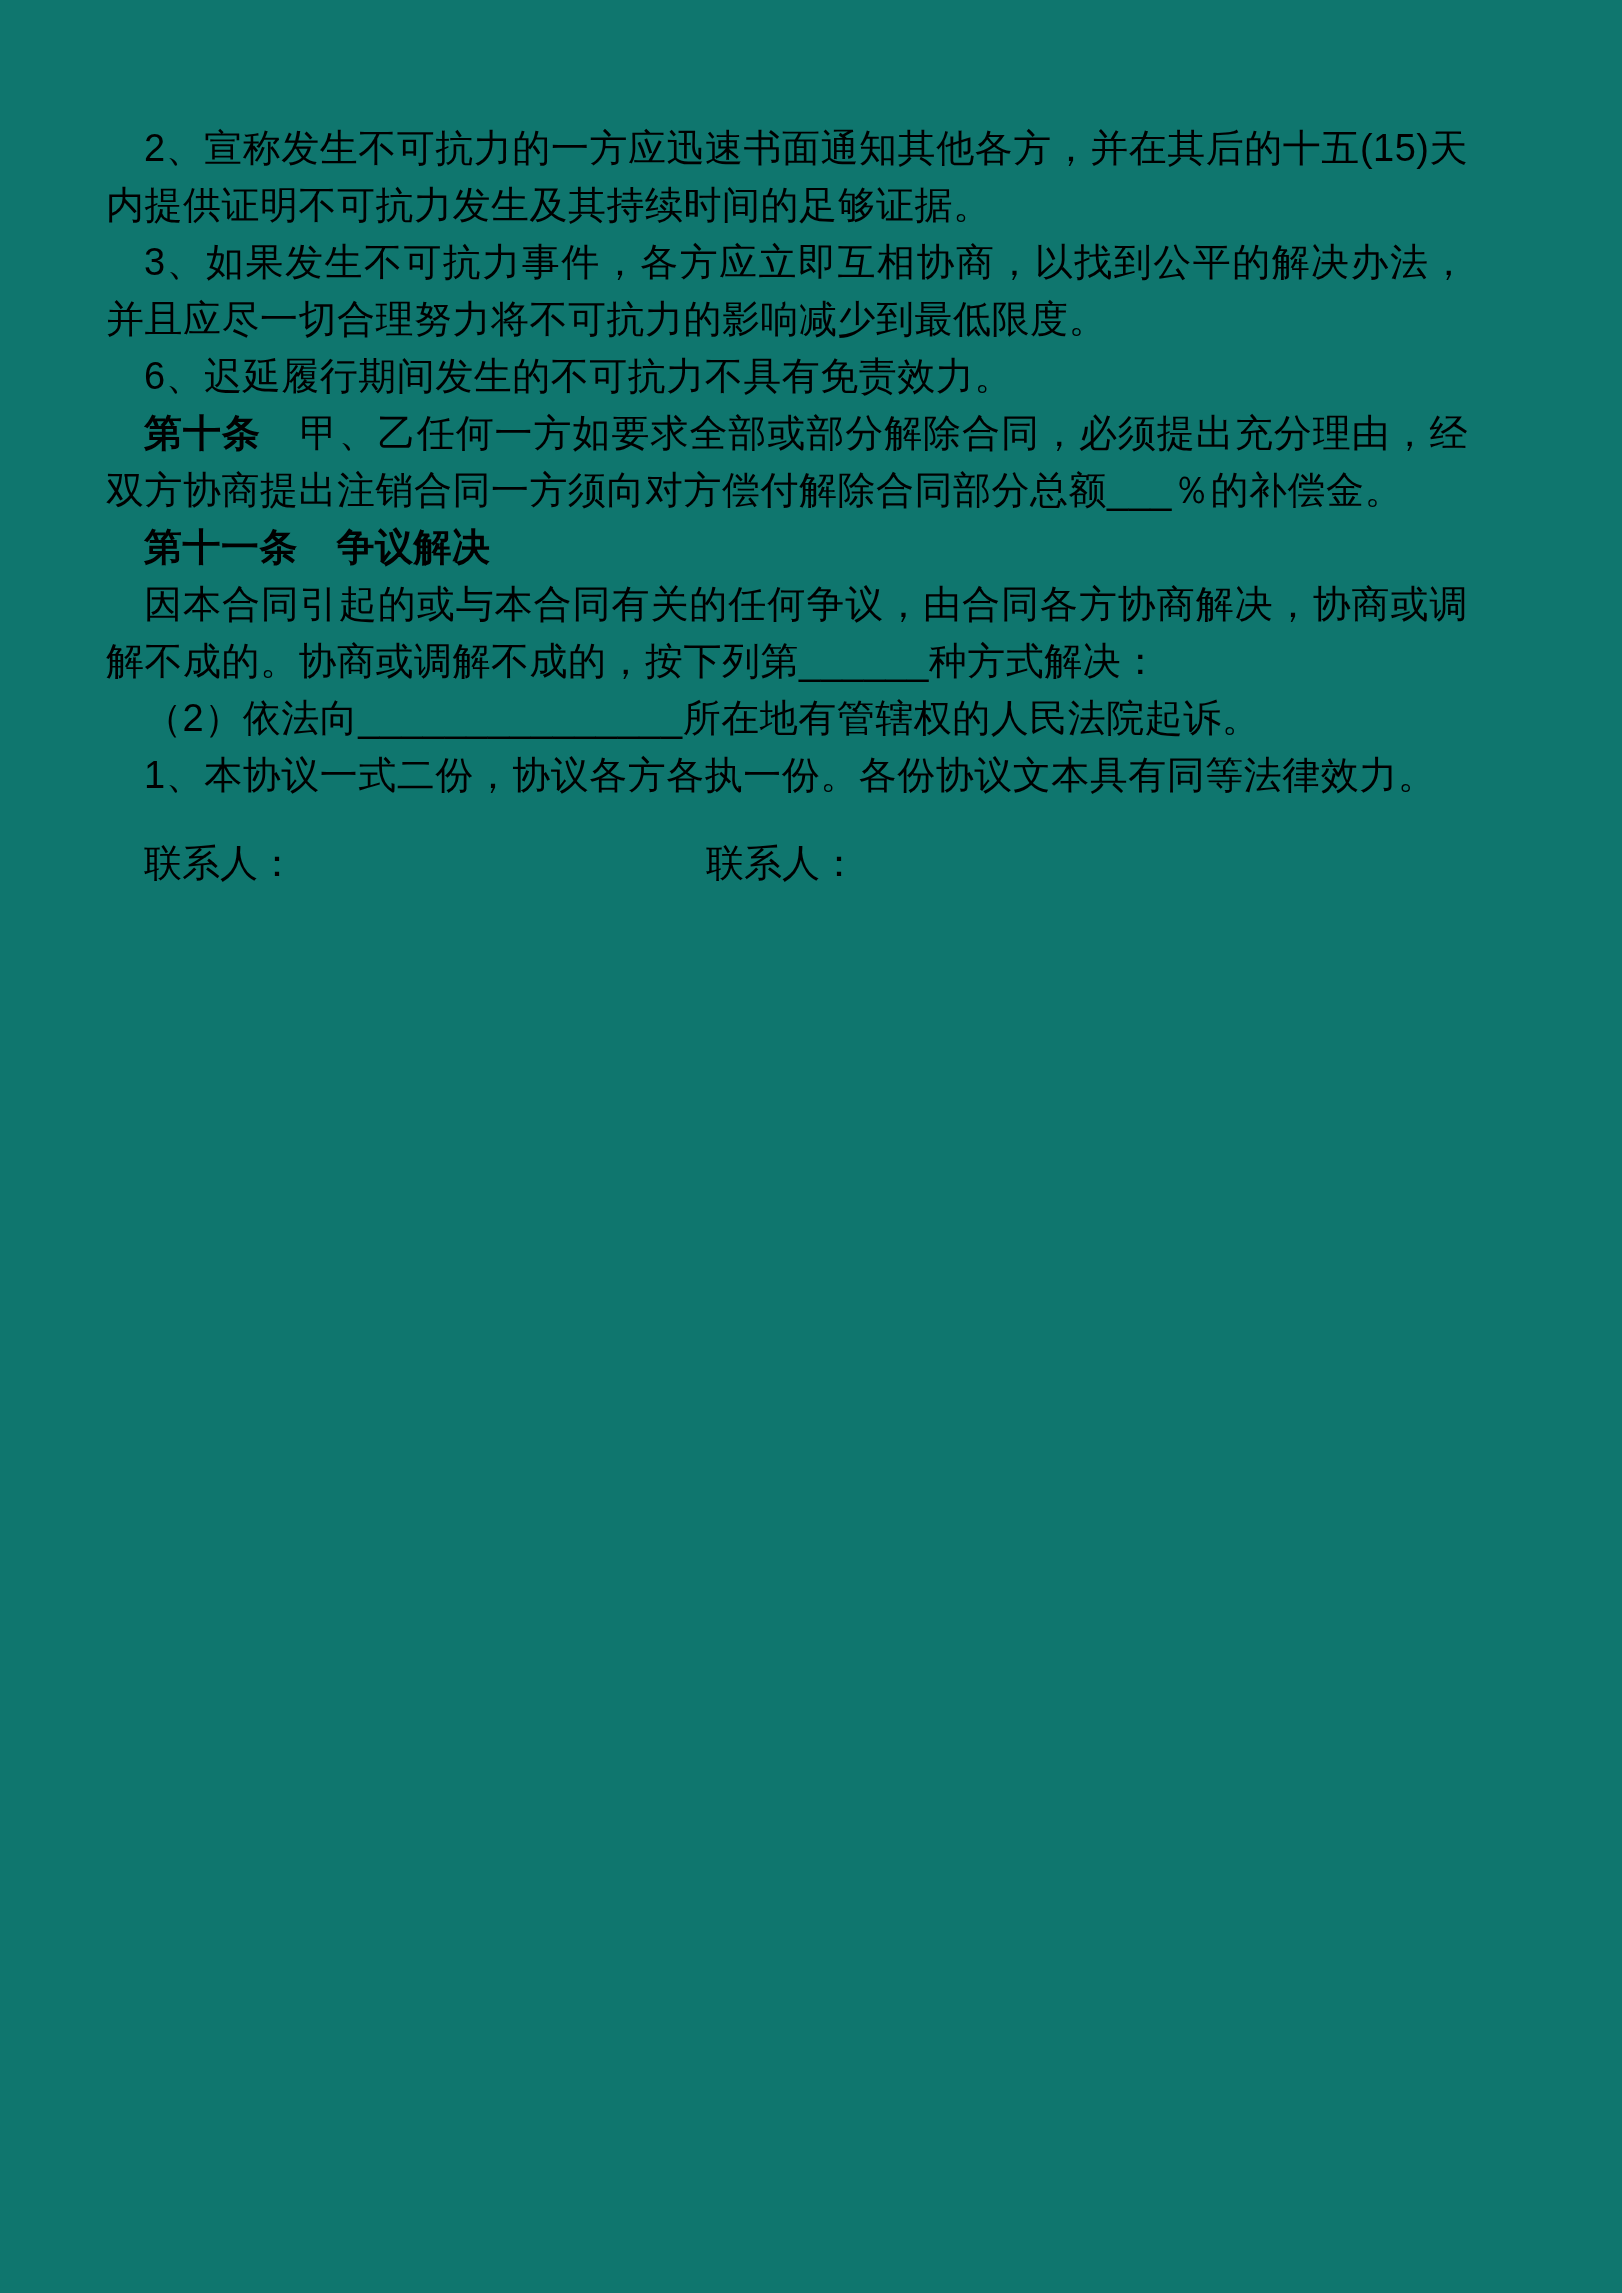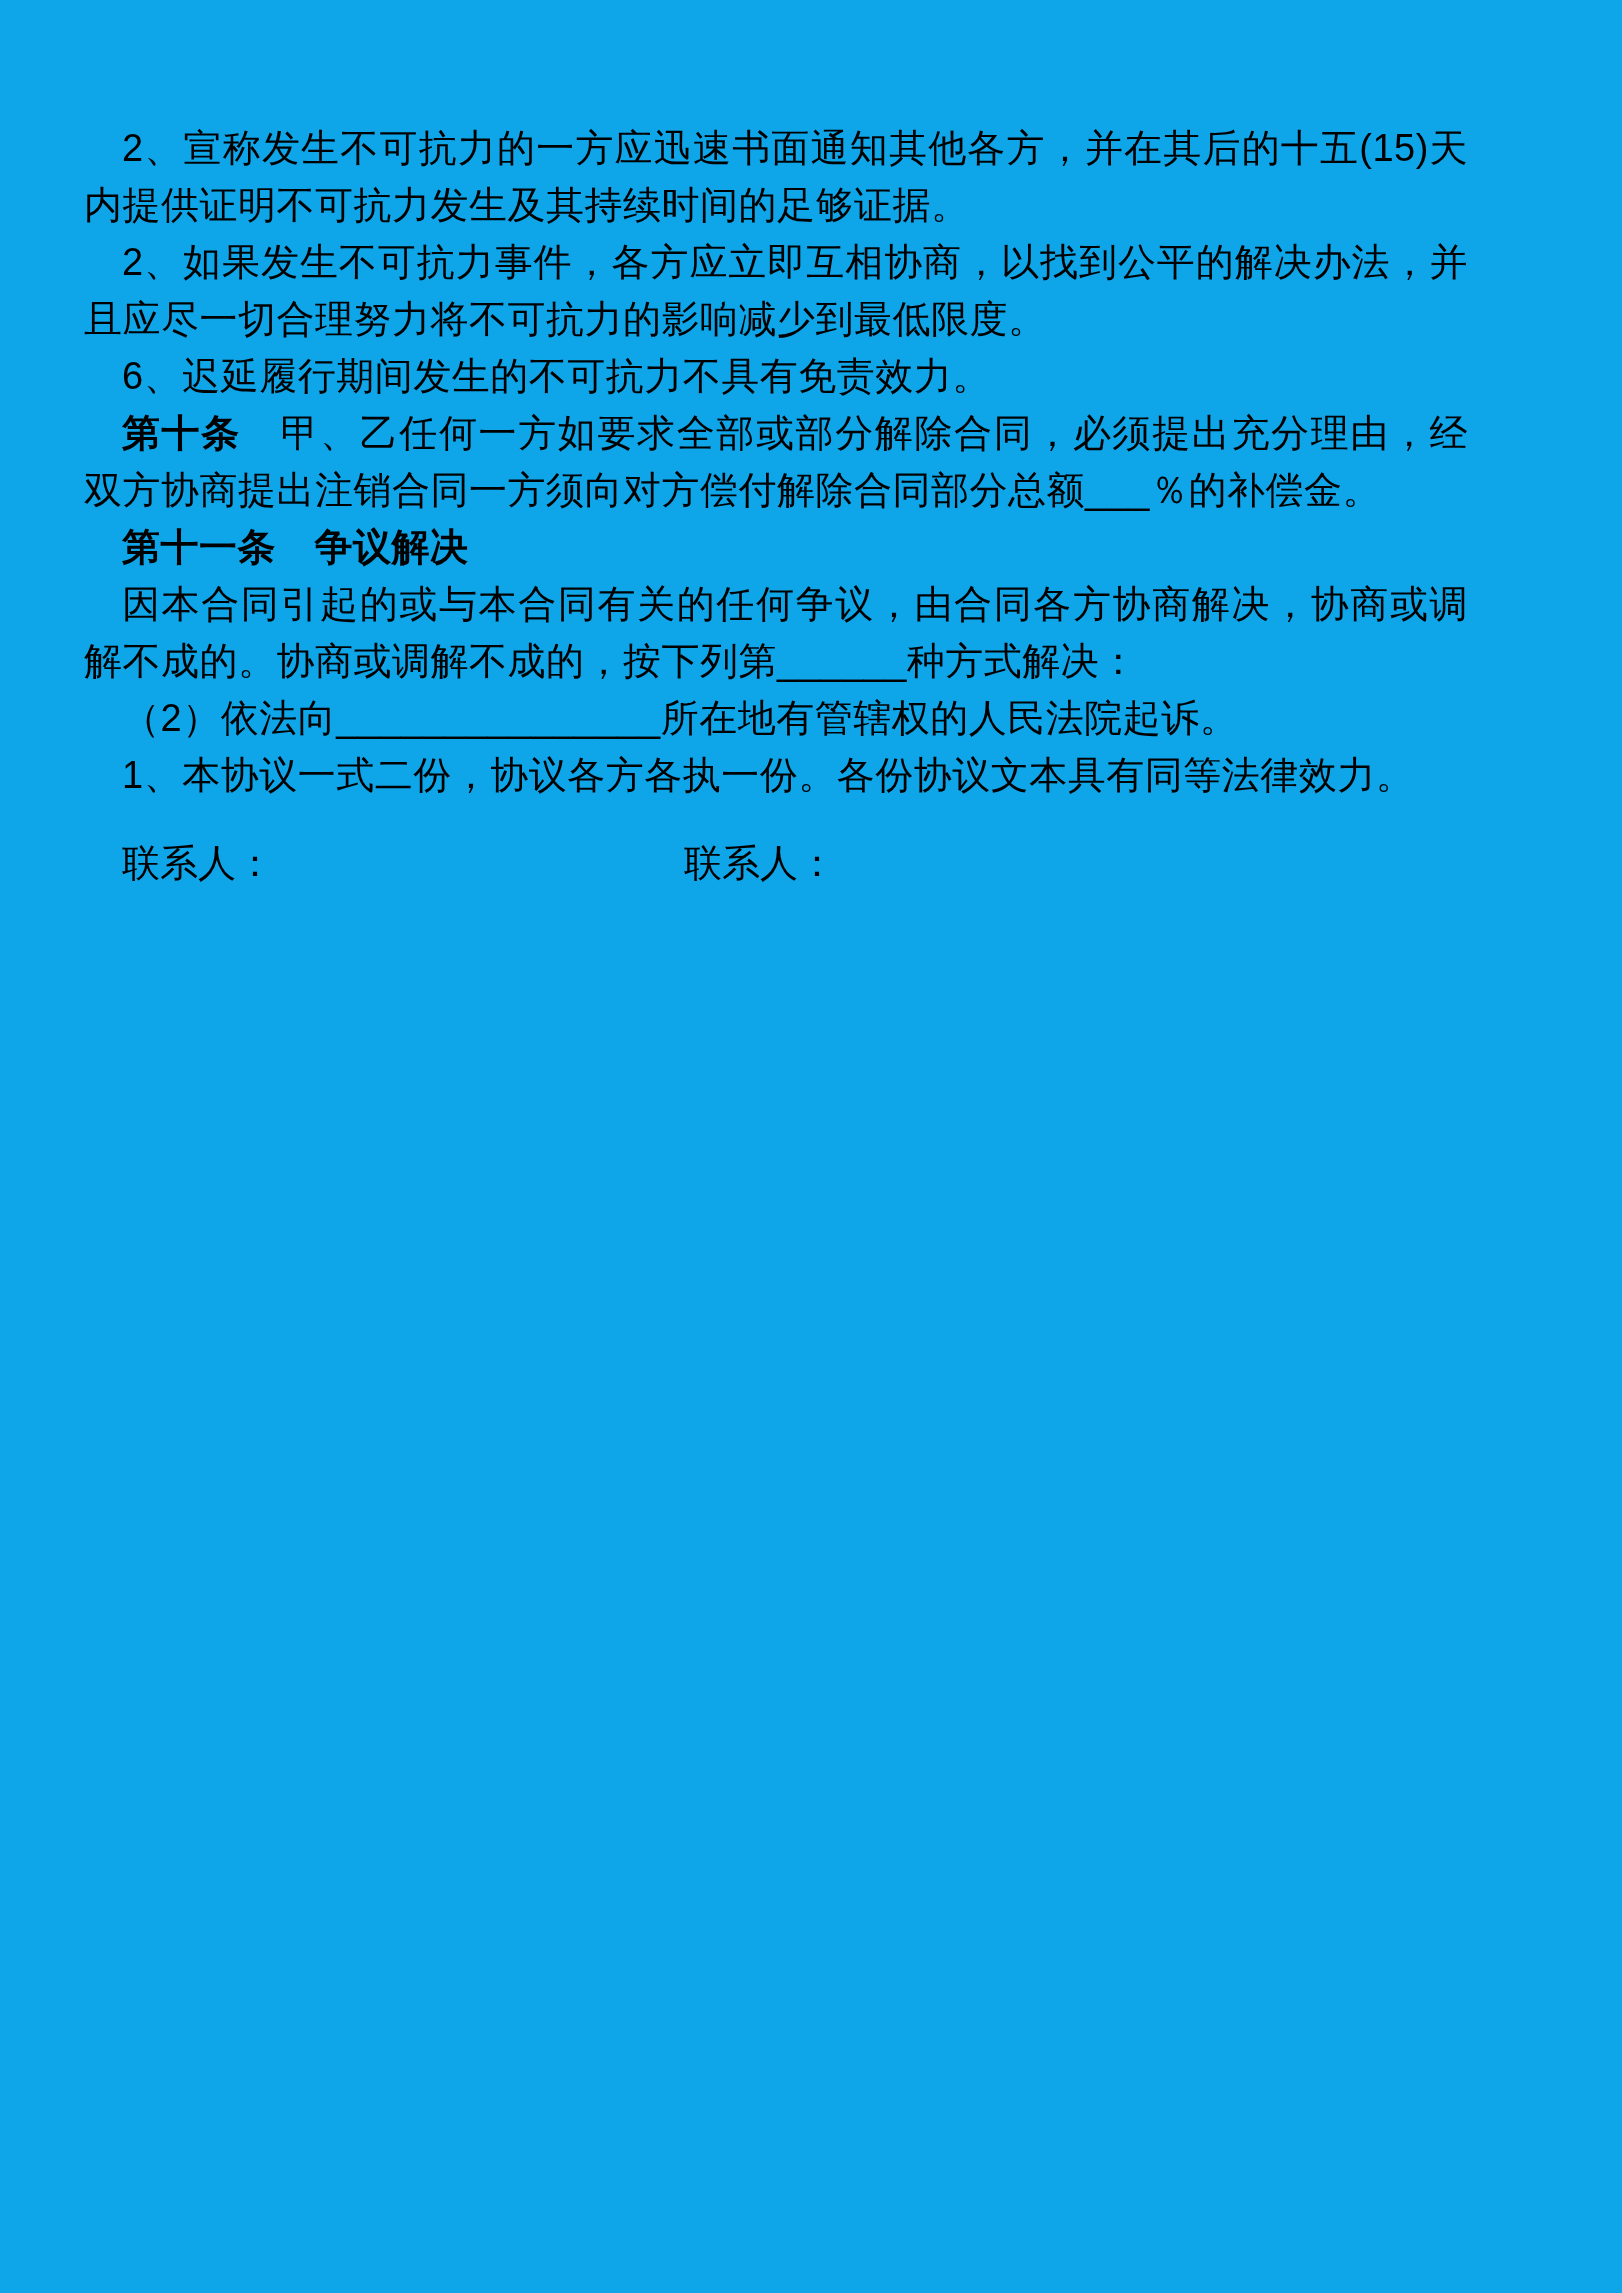--- a/index.html
+++ b/index.html
@@ -6,22 +6,22 @@
   html, body {
     background: #ffffff;
     font-family: "Liberation Sans", sans-serif;
     color: #000000;
   }
   .page {
     position: relative;
     width: 1623px;
     height: 2294px;
     margin: 0 auto;
-    background: #0ea5e9;
-    padding: 120px 155px 0 84px;
+    background: #0f766e;
+    padding: 120px 155px 0 106px;
     overflow: hidden;
   }
   p.para {
     font-size: 38px;
     line-height: 1.5;
     text-indent: 1em;
     text-align: justify;
     font-weight: 400;
     letter-spacing: 0.5px;
     word-break: break-all;
@@ -36,21 +36,21 @@
   }
   .sig-row .col-a { width: 562px; flex: 0 0 562px; }
 </style>
 </head>
 <body>
 
 <div class="page">
 
   <p class="para"><span class="b"></span><span>2、宣称发生不可抗力的一方应迅速书面通知其他各方，并在其后的十五(15)天内提供证明不可抗力发生及其持续时间的足够证据。</span></p>
 
-  <p class="para"><span class="b"></span><span>2、如果发生不可抗力事件，各方应立即互相协商，以找到公平的解决办法，并且应尽一切合理努力将不可抗力的影响减少到最低限度。</span></p>
+  <p class="para"><span class="b"></span><span>3、如果发生不可抗力事件，各方应立即互相协商，以找到公平的解决办法，并且应尽一切合理努力将不可抗力的影响减少到最低限度。</span></p>
 
 
   <p class="para"><span class="b"></span><span>6、迟延履行期间发生的不可抗力不具有免责效力。</span></p>
 
   <p class="para"><span class="b">第十条</span><span>　甲、乙任何一方如要求全部或部分解除合同，必须提出充分理由，经双方协商提出注销合同一方须向对方偿付解除合同部分总额___％的补偿金。</span></p>
 
   <p class="para"><span class="b">第十一条　争议解决</span><span></span></p>
 
   <p class="para"><span class="b"></span><span>因本合同引起的或与本合同有关的任何争议，由合同各方协商解决，协商或调解不成的。协商或调解不成的，按下列第______种方式解决：</span></p>
 

